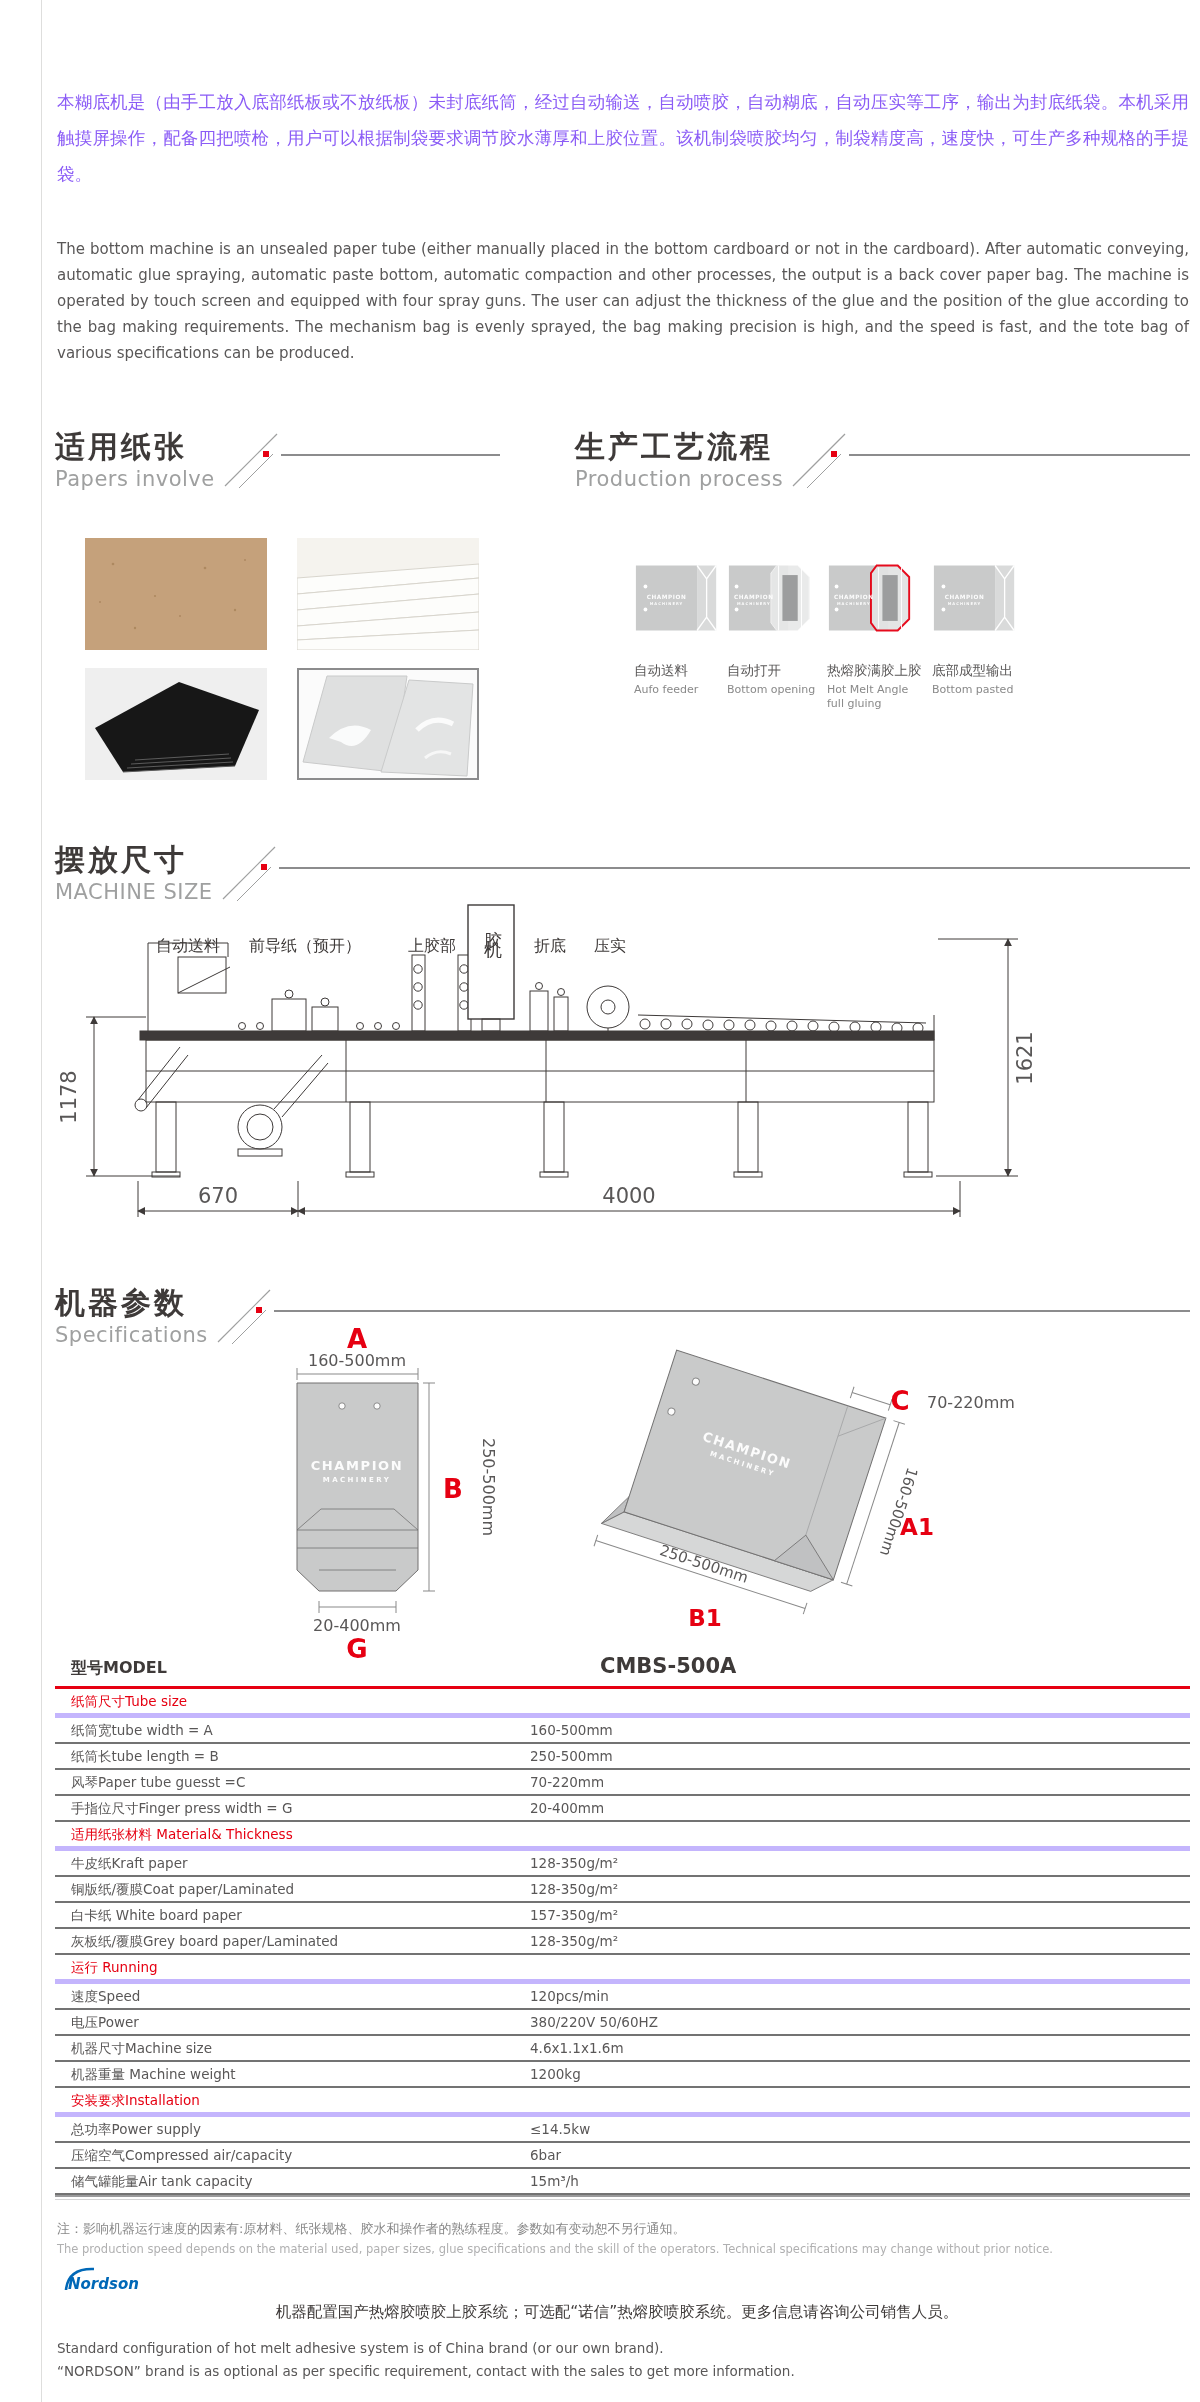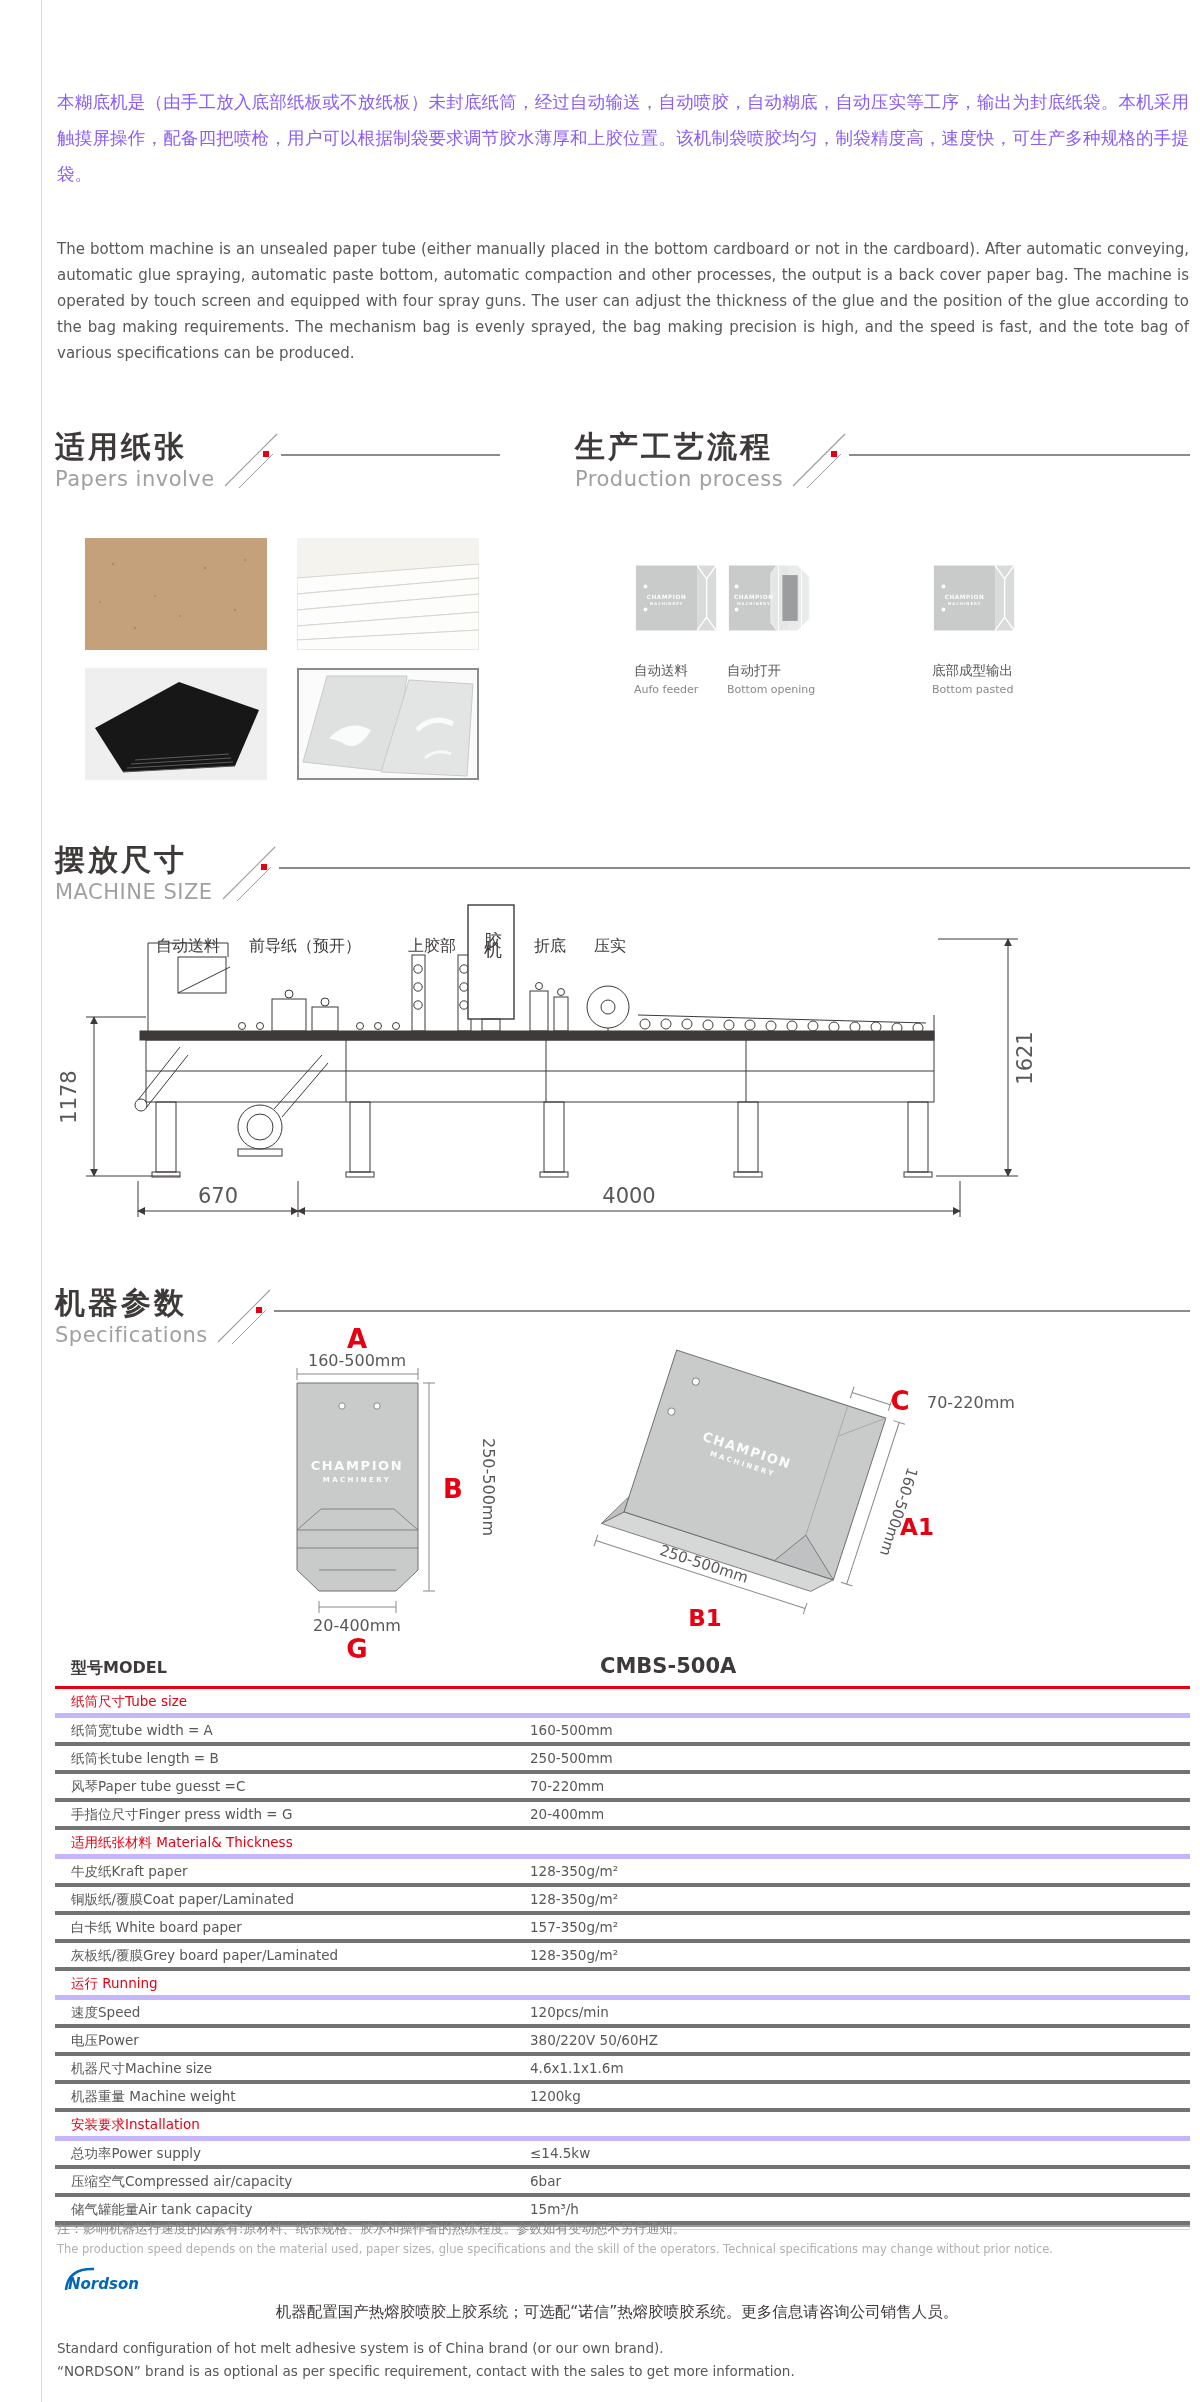--- a/index.html
+++ b/index.html
@@ -45,21 +45,21 @@
   .bag-brand2{font-size:3.8px;font-weight:bold;fill:#fff;letter-spacing:1.1px;text-anchor:middle;opacity:0.95;}
   .bag-brand-lg1{font-size:13px;font-weight:bold;fill:#fff;letter-spacing:1.6px;text-anchor:middle;opacity:0.95;}
   .bag-brand-lg2{font-size:7px;font-weight:bold;fill:#fff;letter-spacing:2.4px;text-anchor:middle;opacity:0.95;}
 
   
   .spec-table{position:absolute;left:55px;top:1652px;width:1135px;}
   .model-row{position:relative;height:34px;}
   .model-label{position:absolute;left:16px;top:6px;font-size:16px;font-weight:bold;color:#3e3a39;}
   .model-value{position:absolute;left:545px;top:2px;font-size:21px;font-weight:bold;color:#3e3a39;}
   .red-rule{height:3px;background:#e60012;}
-  .trow{position:relative;height:24px;line-height:24px;border-bottom:4px solid #737373;font-size:13.5px;color:#595757;}
+  .trow{position:relative;height:24px;line-height:24px;border-bottom:2px solid #737373;font-size:13.5px;color:#595757;}
   .trow .tlabel{position:absolute;left:16px;white-space:nowrap;}
   .trow .tvalue{position:absolute;left:475px;white-space:nowrap;}
   .trow.section{border-bottom:5px solid #c4b5fd;}
   .trow.section .tlabel{color:#e60012;}
   .table-bottom{height:2px;border-top:2px solid #9a9a9b;border-bottom:1px solid #d5d5d6;}
 
   
   .note-zh{position:absolute;left:57px;top:2220px;width:1100px;font-size:13px;color:#898989;}
   .note-en{position:absolute;left:57px;top:2242px;width:1115px;font-size:11.5px;color:#b0b0b1;line-height:15px;text-align:justify;}
   .nordson{position:absolute;left:60px;top:2262px;}
@@ -169,20 +169,35 @@
       <rect x="58" y="12" width="16" height="48" fill="#9c9d9e"></rect>
       <line x1="54" y1="2" x2="54" y2="70" stroke="#fff"></line>
       <line x1="78" y1="2" x2="78" y2="70" stroke="#fff"></line>
       <text x="28" y="37" class="bag-brand1">CHAMPION</text>
       <text x="28" y="43" class="bag-brand2">MACHINERY</text>
     </svg>
     <div class="cap-zh">自动打开</div>
     <div class="cap-en">Bottom opening</div>
   </div>
 
+  <div class="step" style="left:827px;">
+    <svg class="icon" width="86" height="72" viewBox="0 0 90 72">
+      <rect x="2" y="2" width="62" height="68" fill="#c9caca"></rect>
+      <circle cx="10" cy="24" r="2" fill="#fff"></circle>
+        <circle cx="10" cy="48" r="2" fill="#fff"></circle>
+      <polygon points="52,2 74,2 86,14 86,58 74,70 52,70 46,62 46,10" fill="#e3e4e4" opacity="0.95" stroke="#e60012" stroke-width="2"></polygon>
+      <rect x="58" y="12" width="16" height="48" fill="#9c9d9e"></rect>
+      <line x1="54" y1="4" x2="54" y2="68" stroke="#fff"></line>
+      <line x1="78" y1="4" x2="78" y2="68" stroke="#fff"></line>
+      <text x="28" y="37" class="bag-brand1">CHAMPION</text>
+      <text x="28" y="43" class="bag-brand2">MACHINERY</text>
+    </svg>
+    <div class="cap-zh">热熔胶满胶上胶</div>
+    <div class="cap-en">Hot  Melt Angle full gluing</div>
+  </div>
 
   <div class="step" style="left:932px;">
     <svg class="icon" width="86" height="72" viewBox="0 0 90 72">
       <rect x="2" y="2" width="64" height="68" fill="#c9caca"></rect>
       <rect x="66" y="2" width="20" height="68" fill="#d9dada"></rect>
       <path d="M66,2 L76,16 L86,2 M66,70 L76,56 L86,70 M76,16 L76,56" stroke="#fff" stroke-width="1.4" fill="none"></path>
       <circle cx="12" cy="24" r="2" fill="#fff"></circle>
         <circle cx="12" cy="48" r="2" fill="#fff"></circle>
       <text x="34" y="37" class="bag-brand1">CHAMPION</text>
       <text x="34" y="43" class="bag-brand2">MACHINERY</text>

